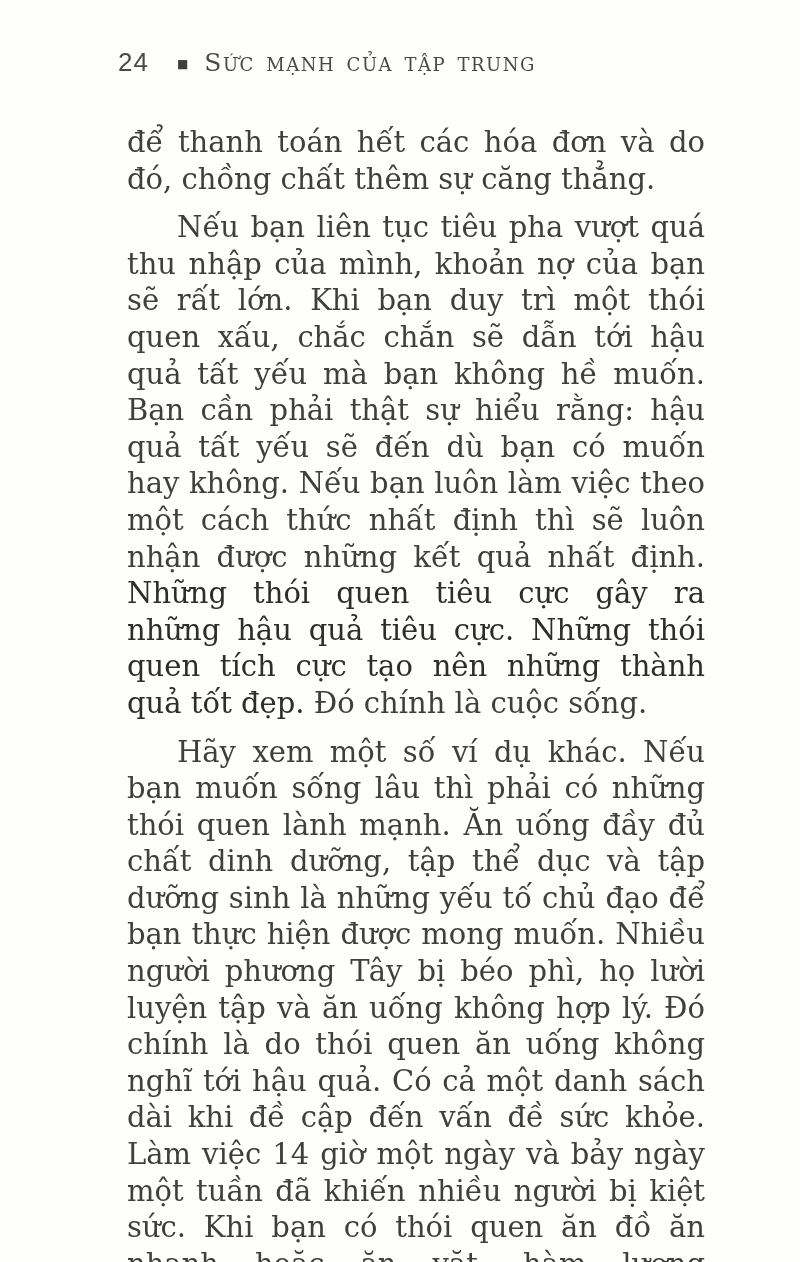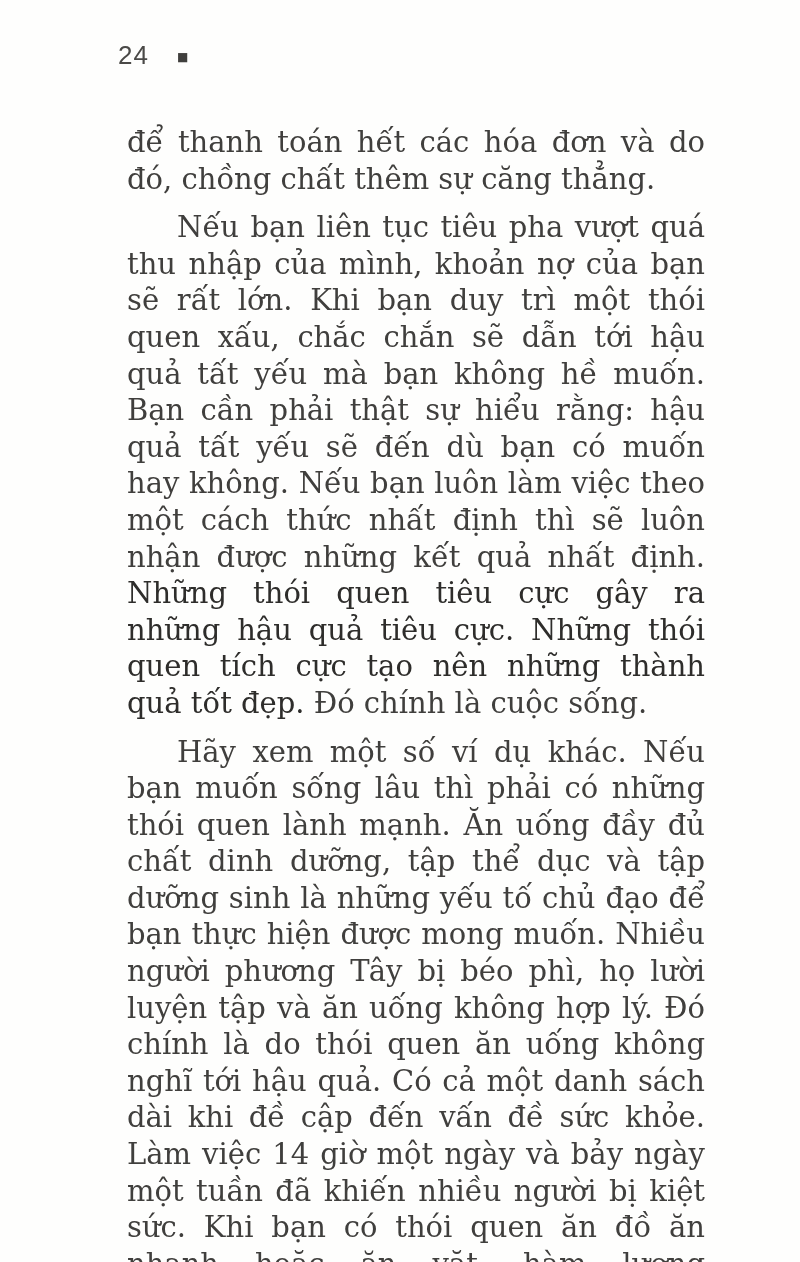--- a/index.html
+++ b/index.html
@@ -15,21 +15,21 @@
     left: 0; top: 0;
     width: 800px;
     height: 1262px;
     background: var(--paper, #fefefd);
     color: var(--ink, #403f3d);
     overflow: hidden;
   }
   .running-header {
     position: absolute;
     left: 118px;
-    top: 40px;
+    top: 47px;
     display: flex;
     align-items: baseline;
     white-space: nowrap;
     text-align: right;
   }
   .page-number {
     font-family: "Liberation Sans", sans-serif;
     font-size: 26px;
     letter-spacing: 1px;
     color: var(--header-ink, #4a4947);
@@ -71,19 +71,20 @@
     color: var(--ink-bold, #2e2d2b);
   }
 </style>
 </head>
 <body>
 
 <div class="page">
   <div class="running-header">
     <span class="page-number">24</span>
     <span class="square-bullet">■</span>
+    <span class="running-title">Sức mạnh của tập trung</span>
   </div>
   <div class="page-body">
       <p class="para"><span class="seg">để thanh toán hết các hóa đơn và do đó, chồng chất thêm sự căng thẳng.</span></p>
       <p class="para indent"><span class="seg">Nếu bạn liên tục tiêu pha vượt quá thu nhập của mình, khoản nợ của bạn sẽ rất lớn. Khi bạn duy trì một thói quen xấu, chắc chắn sẽ dẫn tới hậu quả tất yếu mà bạn không hề muốn. Bạn cần phải thật sự hiểu rằng: hậu quả tất yếu sẽ đến dù bạn có muốn hay không. Nếu bạn luôn làm việc theo một cách thức nhất định thì sẽ luôn nhận được những kết quả nhất định. </span><span class="seg-bold">Những thói quen tiêu cực gây ra những hậu quả tiêu cực. Những thói quen tích cực tạo nên những thành quả tốt đẹp.</span><span class="seg"> Đó chính là cuộc sống.</span></p>
       <p class="para indent"><span class="seg">Hãy xem một số ví dụ khác. Nếu bạn muốn sống lâu thì phải có những thói quen lành mạnh. Ăn uống đầy đủ chất dinh dưỡng, tập thể dục và tập dưỡng sinh là những yếu tố chủ đạo để bạn thực hiện được mong muốn. Nhiều người phương Tây bị béo phì, họ lười luyện tập và ăn uống không hợp lý. Đó chính là do thói quen ăn uống không nghĩ tới hậu quả. Có cả một danh sách dài khi đề cập đến vấn đề sức khỏe. Làm việc 14 giờ một ngày và bảy ngày một tuần đã khiến nhiều người bị kiệt sức. Khi bạn có thói quen ăn đồ ăn nhanh hoặc ăn vặt, hàm lượng cholesterol cao cùng với sự căng thẳng sẽ làm tăng nguy cơ đau tim và đột quỵ. Có rất nhiều hậu quả đe dọa đến cuộc sống của chúng ta. Tuy nhiên, nhiều người vẫn</span></p>
     </div>
 </div>
 
 </body></html>

